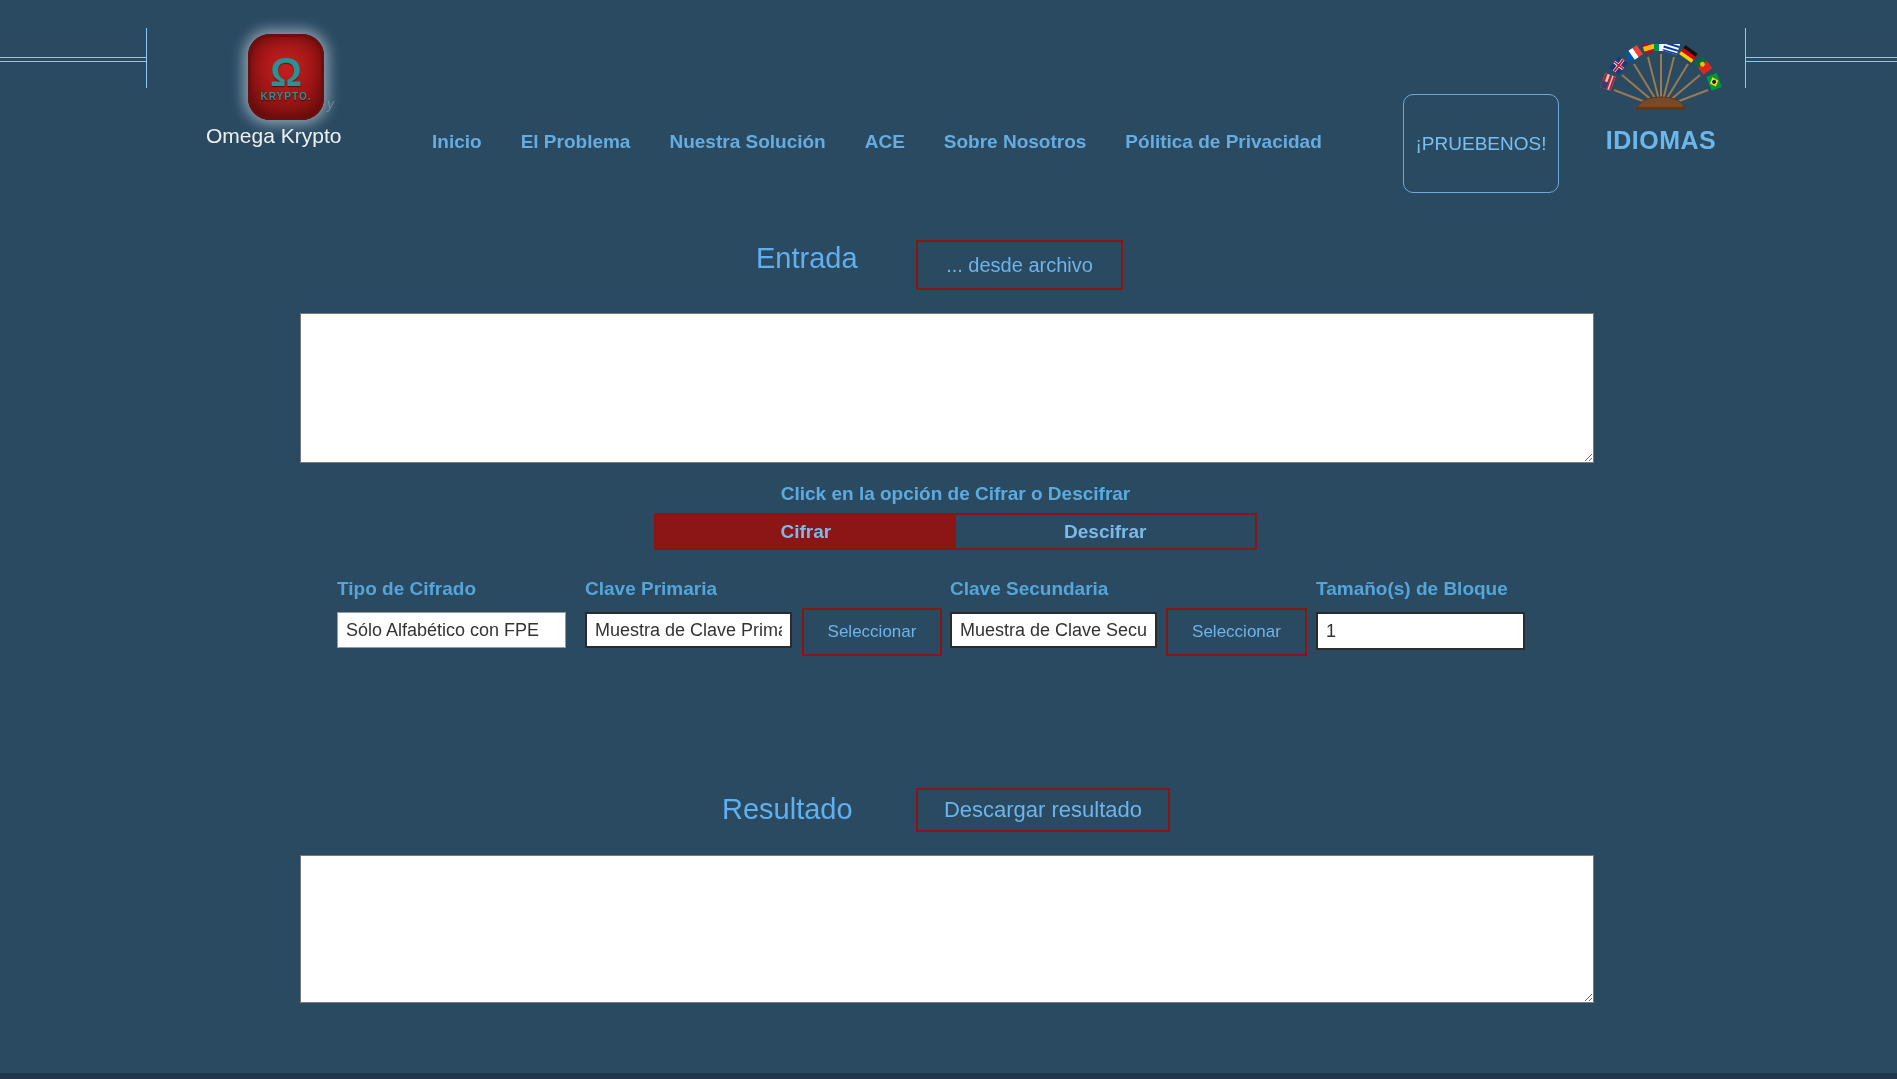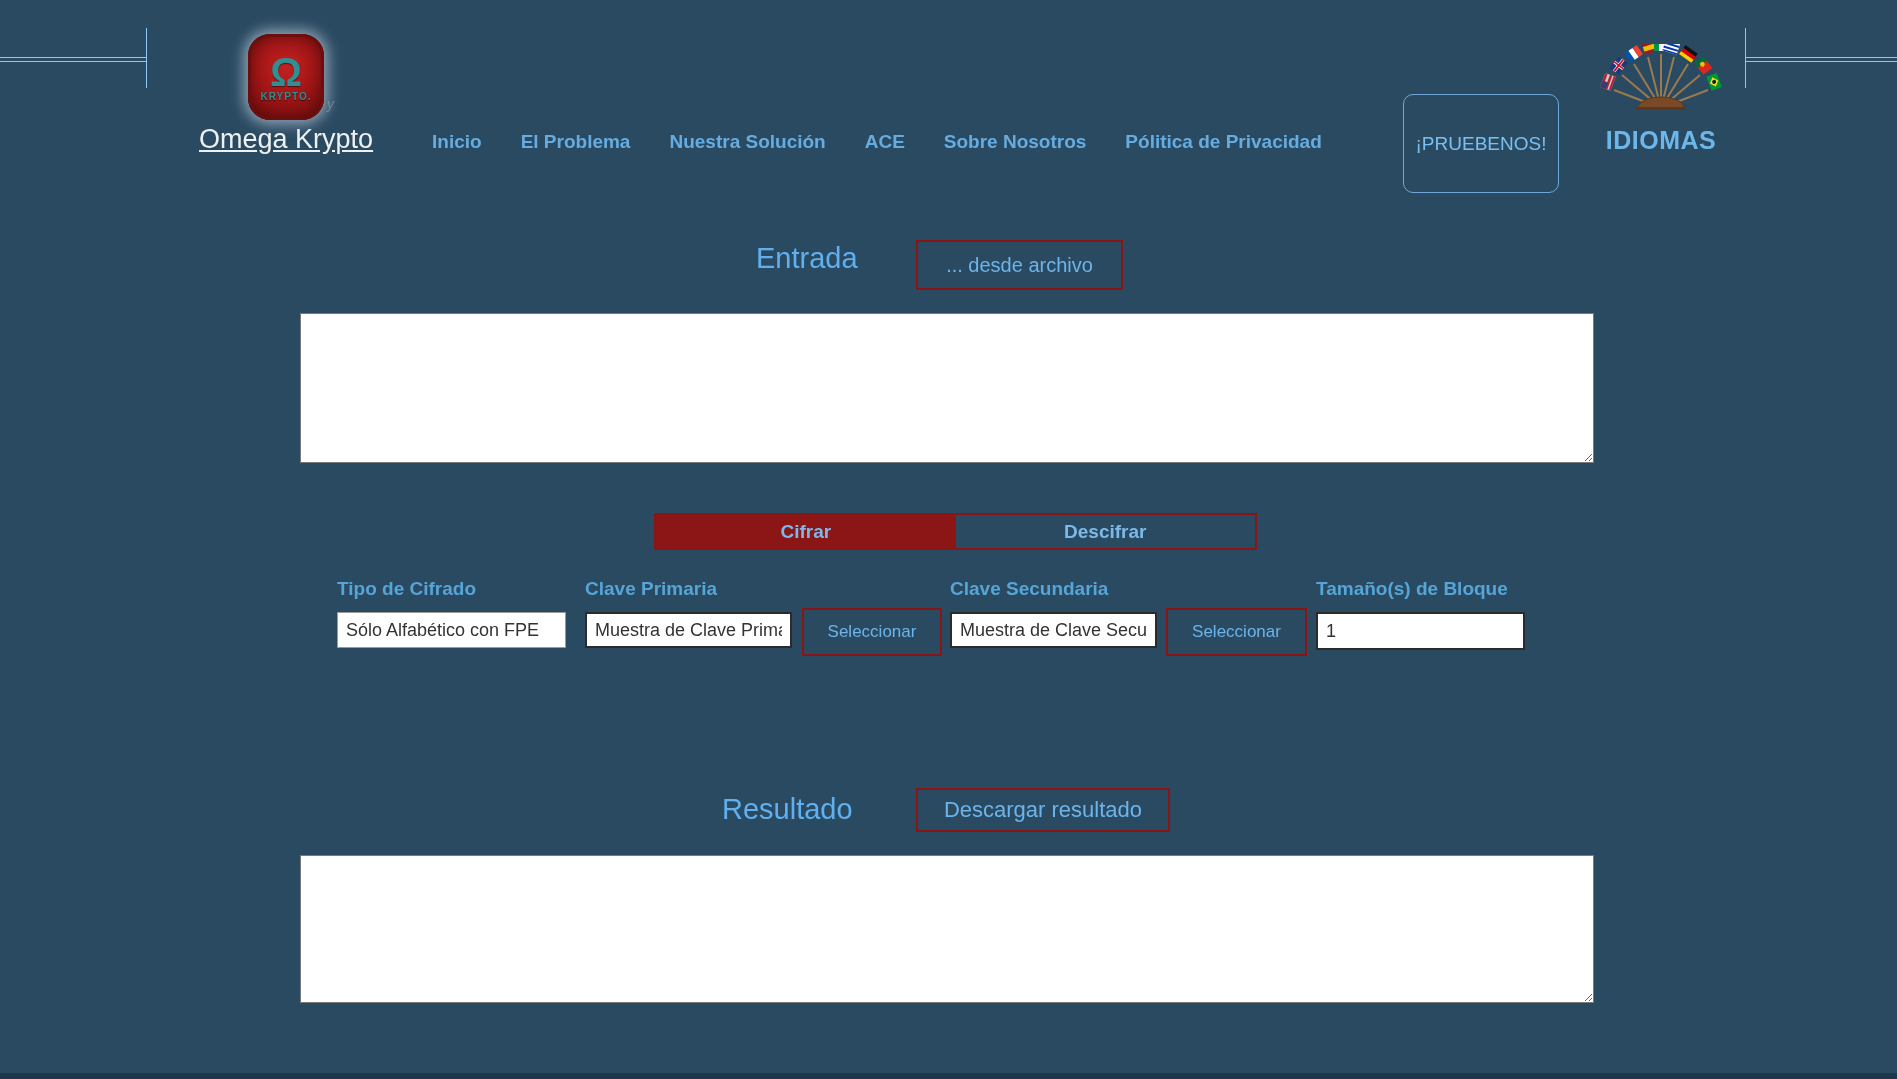--- a/index.html
+++ b/index.html
@@ -36,22 +36,22 @@
     text-shadow:0 1px 1px rgba(0,0,0,0.5);
   }
   .logo .krypto{
     font-size:10px;font-weight:bold;color:#2f8f93;letter-spacing:1px;
     text-shadow:0 1px 1px rgba(0,0,0,0.6);
   }
   .logo .logo-suffix{
     position:absolute;right:-10px;bottom:8px;font-size:14px;color:#9db6c8;opacity:0.45;font-style:italic;
   }
   .brand{
-    position:absolute;left:199px;top:124px;width:180px;
-    color:#eef1f2;font-size:27px;font-weight:400;white-space:nowrap;text-decoration:underline;
+    position:absolute;left:206px;top:124px;width:180px;
+    color:#eef1f2;font-size:21px;font-weight:400;white-space:nowrap;
   }
   .nav{
     position:absolute;left:432px;top:131px;
     display:flex;gap:39px;align-items:flex-end;white-space:nowrap;
   }
   .nav-item{
     color:#66ace0;font-size:19px;font-weight:600;cursor:pointer;
   }
   .try-btn{
     position:absolute;left:1403px;top:94px;width:154px;height:97px;
@@ -243,20 +243,21 @@
       <rect x="38" y="63" width="50" height="3" fill="#5d361c"></rect>
     </svg>
     <div class="idiomas">IDIOMAS</div>
   </div>
 
   <div class="section-title entrada-title">Entrada</div>
   <div class="red-btn from-file-btn">... desde archivo</div>
 
   <textarea class="big-textarea input-area" style=""></textarea>
 
+  <div class="instruction">Click en la opción de Cifrar o Descifrar</div>
 
   <div class="toggle">
     <div class="half selected">Cifrar</div>
     <div class="half">Descifrar</div>
   </div>
 
   <div class="field-label lbl-tipo">Tipo de Cifrado</div>
   <div class="field-label lbl-prim">Clave Primaria</div>
   <div class="field-label lbl-sec">Clave Secundaria</div>
   <div class="field-label lbl-bloque">Tamaño(s) de Bloque</div>

